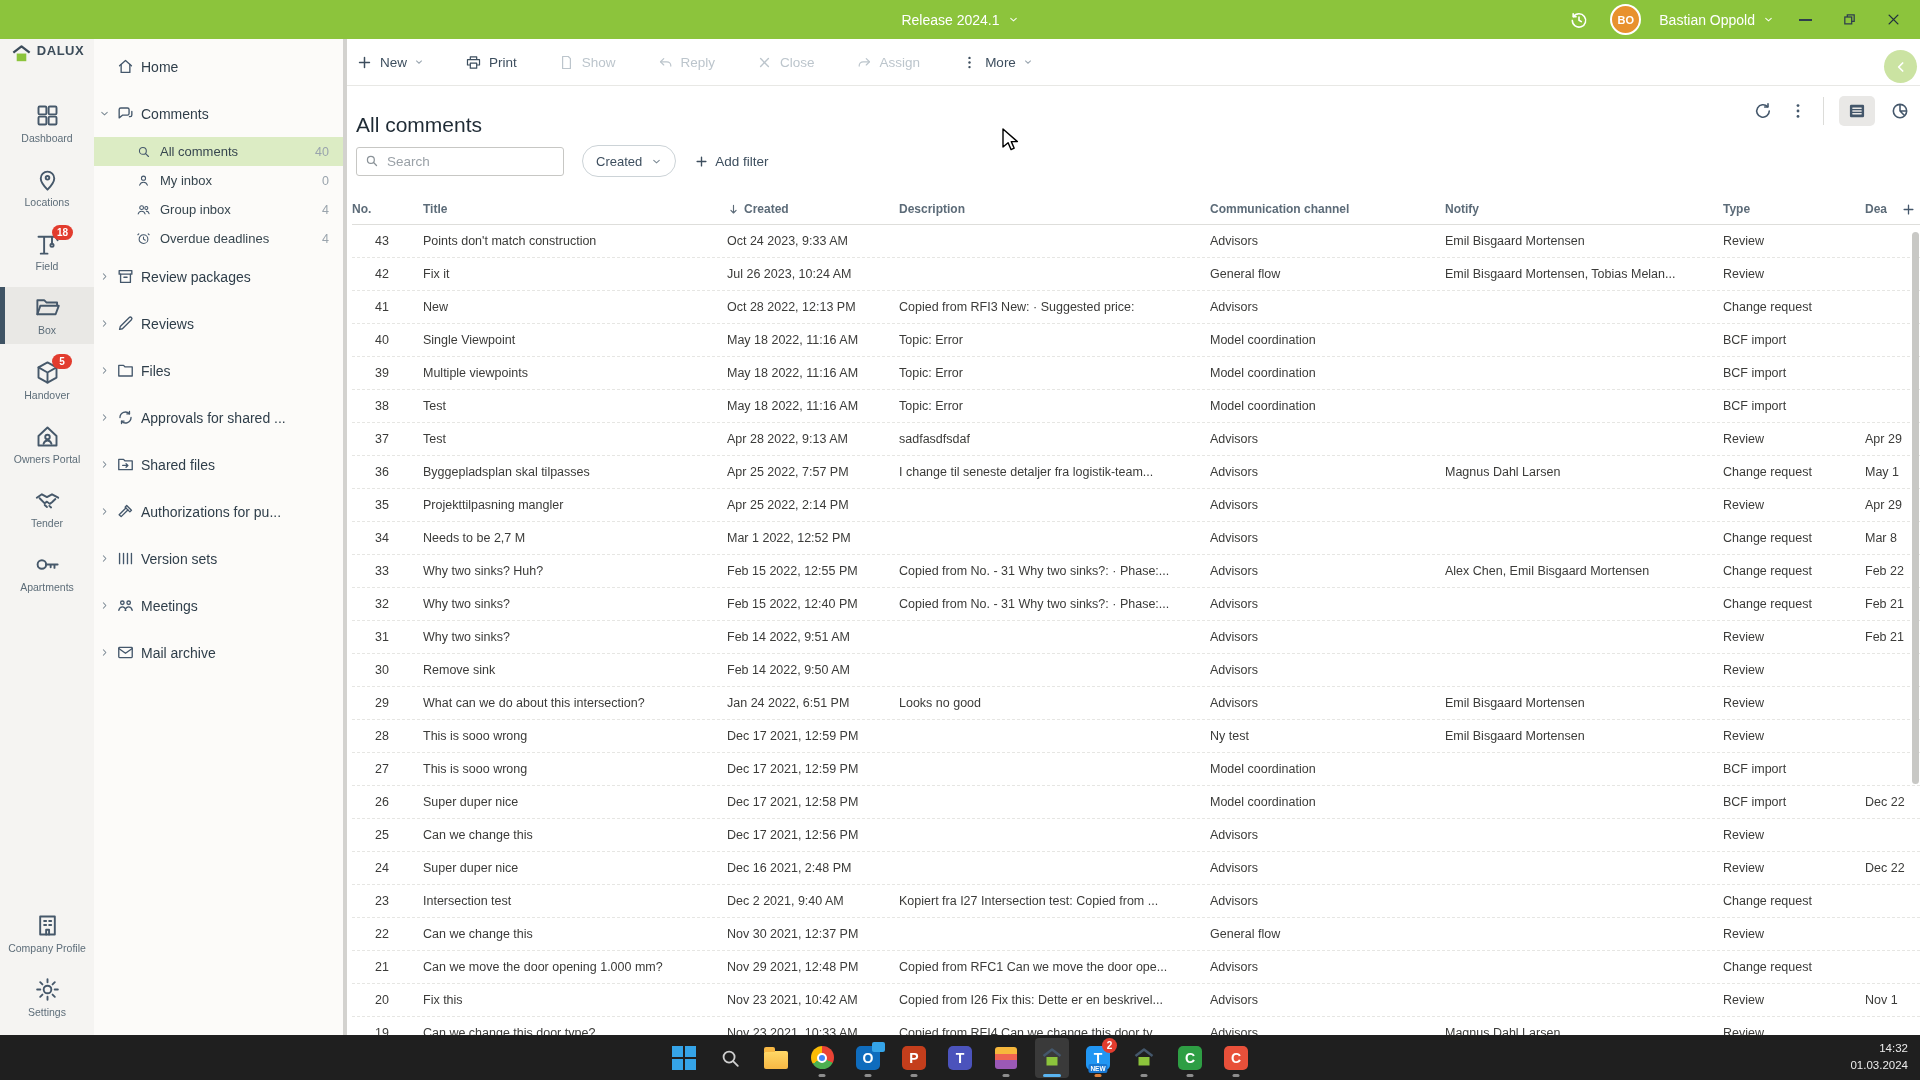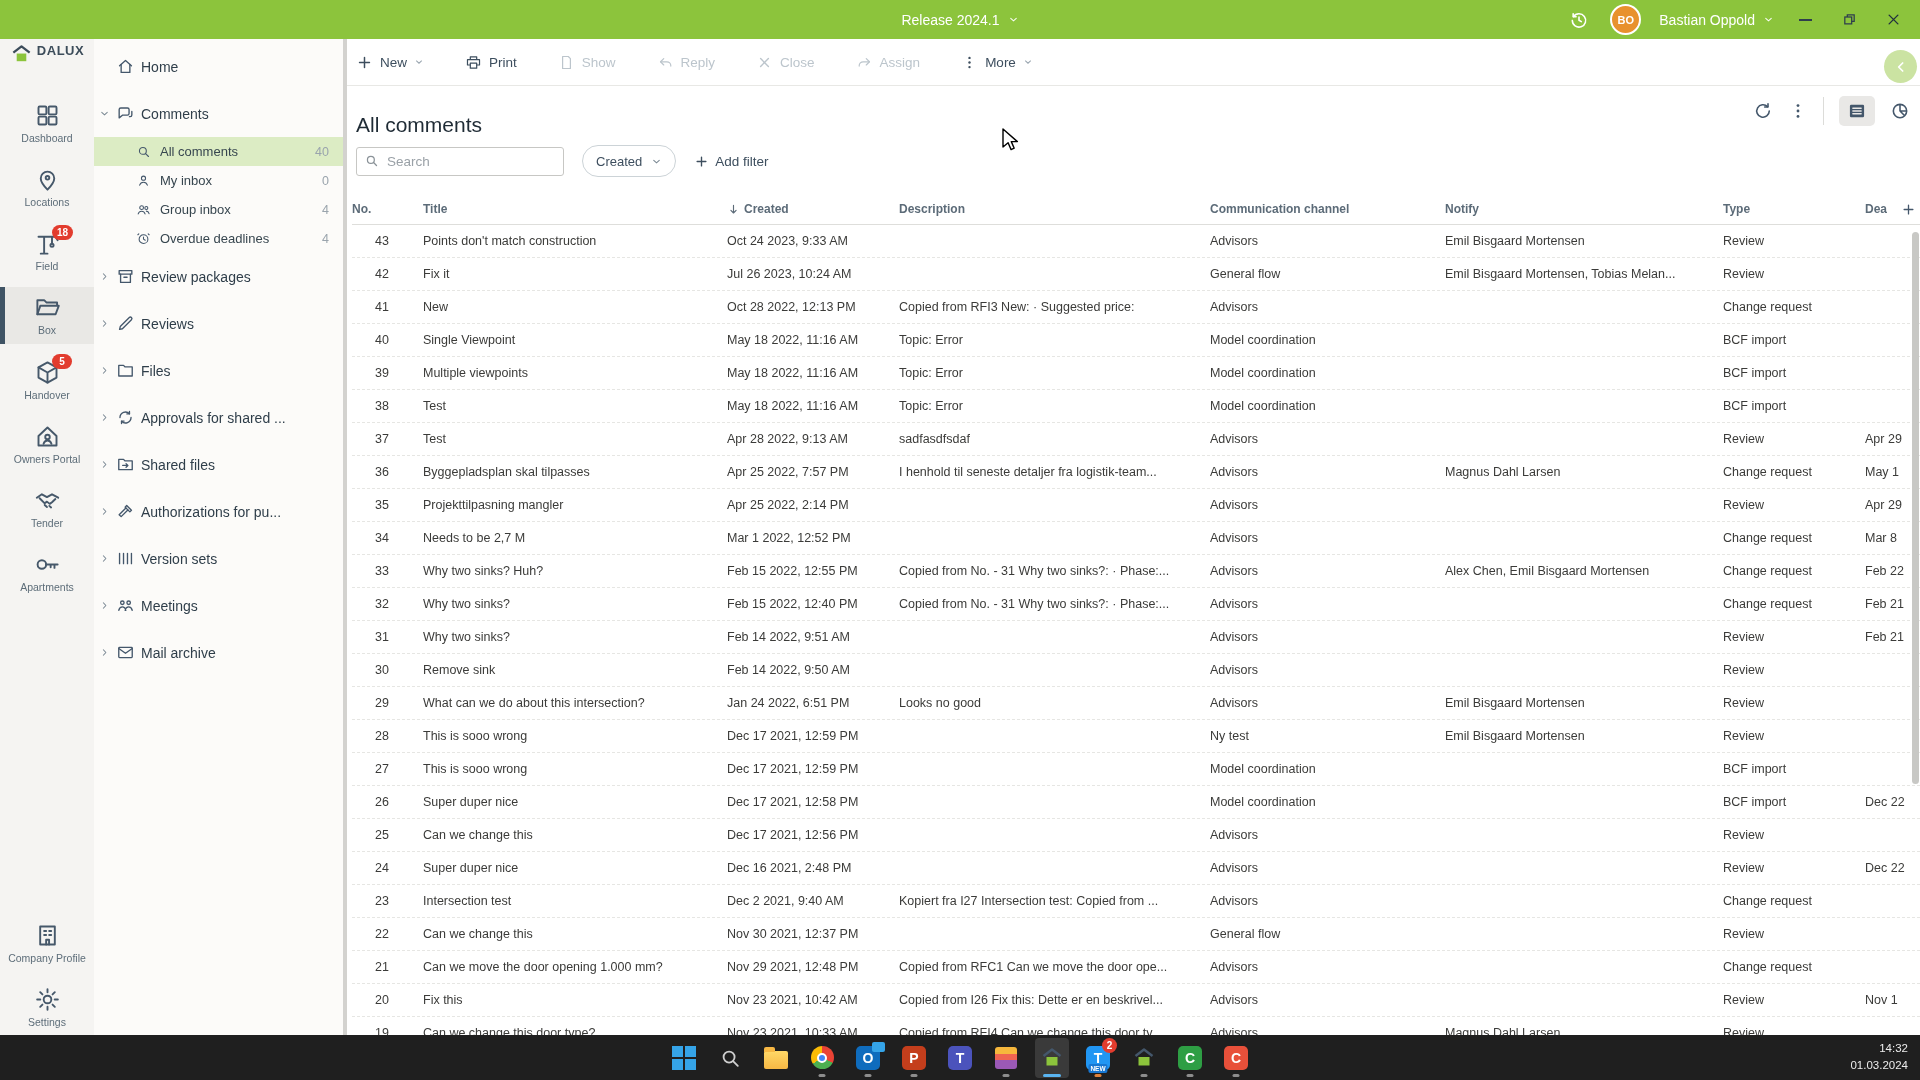--- a/index.html
+++ b/index.html
@@ -27,21 +27,21 @@
   .rail-item{position:relative;text-align:center;padding:7px 0 6px;color:#46586a;cursor:default;}
   .rail-item + .rail-item{margin-top:8px;}
   .rail-item .rail-icon{display:flex;justify-content:center;}
   .rail-item .rail-icon svg{width:27px;height:27px;}
   .rail-label{display:block;font-size:10.5px;color:#5d6d79;margin-top:3px;line-height:1.25;}
   .rail-item.active{background:#e9e8e5;}
   .rail-item.active::before{content:"";position:absolute;left:0;top:0;bottom:0;width:5px;background:#3f5364;}
   .rail-badge{position:absolute;top:2px;left:52px;min-width:10px;padding:1px 5px;height:13px;border-radius:9px;
     background:#e23c2e;color:#fff;font-size:10px;font-weight:bold;line-height:13px;display:none;}
   .rail-spacer{flex:1;}
-  #rail .bottom{}
+  #rail .bottom{margin-bottom:10px;}
 
   
   #sidebar{position:absolute;left:94px;top:39px;width:249px;height:996px;background:#fcfbf9;overflow:hidden;padding-top:4px;box-sizing:border-box;}
   .side-top{position:relative;display:flex;align-items:center;height:47px;padding-left:2px;color:#2f3e4a;cursor:default;}
   .side-chev{width:16px;display:flex;justify-content:center;color:#7a8893;}
   .side-chev svg{width:11px;height:11px;}
   .side-icon{width:26px;display:flex;justify-content:center;color:#44576b;}
   .side-icon svg{width:19px;height:19px;}
   .side-icon.sm svg{width:15px;height:15px;}
   .side-top .side-label{font-size:14px;margin-left:3px;white-space:nowrap;overflow:hidden;}
@@ -737,21 +737,21 @@
     <span class="c r-chan">Advisors</span>
     <span class="c r-notify"></span>
     <span class="c r-type">Review</span>
     <span class="c r-deadline">Apr 29</span>
   </div>
           <div class="trow">
     <span class="c"><span class="dot red"></span></span>
     <span class="c r-no">36</span>
     <span class="c r-title">Byggepladsplan skal tilpasses</span>
     <span class="c r-created">Apr 25 2022, 7:57 PM</span>
-    <span class="c r-desc">I henhold til seneste detaljer fra logistik-team...</span>
+    <span class="c r-desc">I change til seneste detaljer fra logistik-team...</span>
     <span class="c r-chan">Advisors</span>
     <span class="c r-notify">Magnus Dahl Larsen</span>
     <span class="c r-type">Change request</span>
     <span class="c r-deadline">May 1</span>
   </div>
           <div class="trow">
     <span class="c"><span class="dot red"></span></span>
     <span class="c r-no">35</span>
     <span class="c r-title">Projekttilpasning mangler</span>
     <span class="c r-created">Apr 25 2022, 2:14 PM</span>

